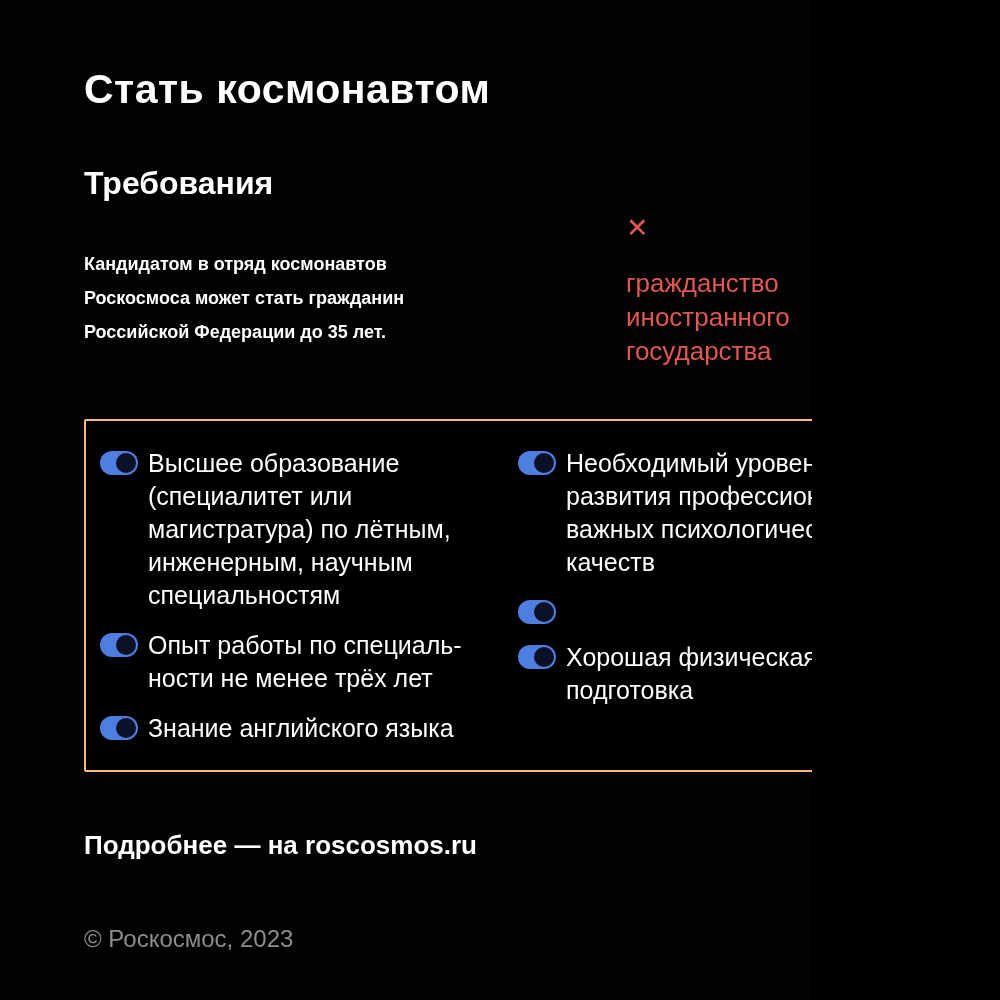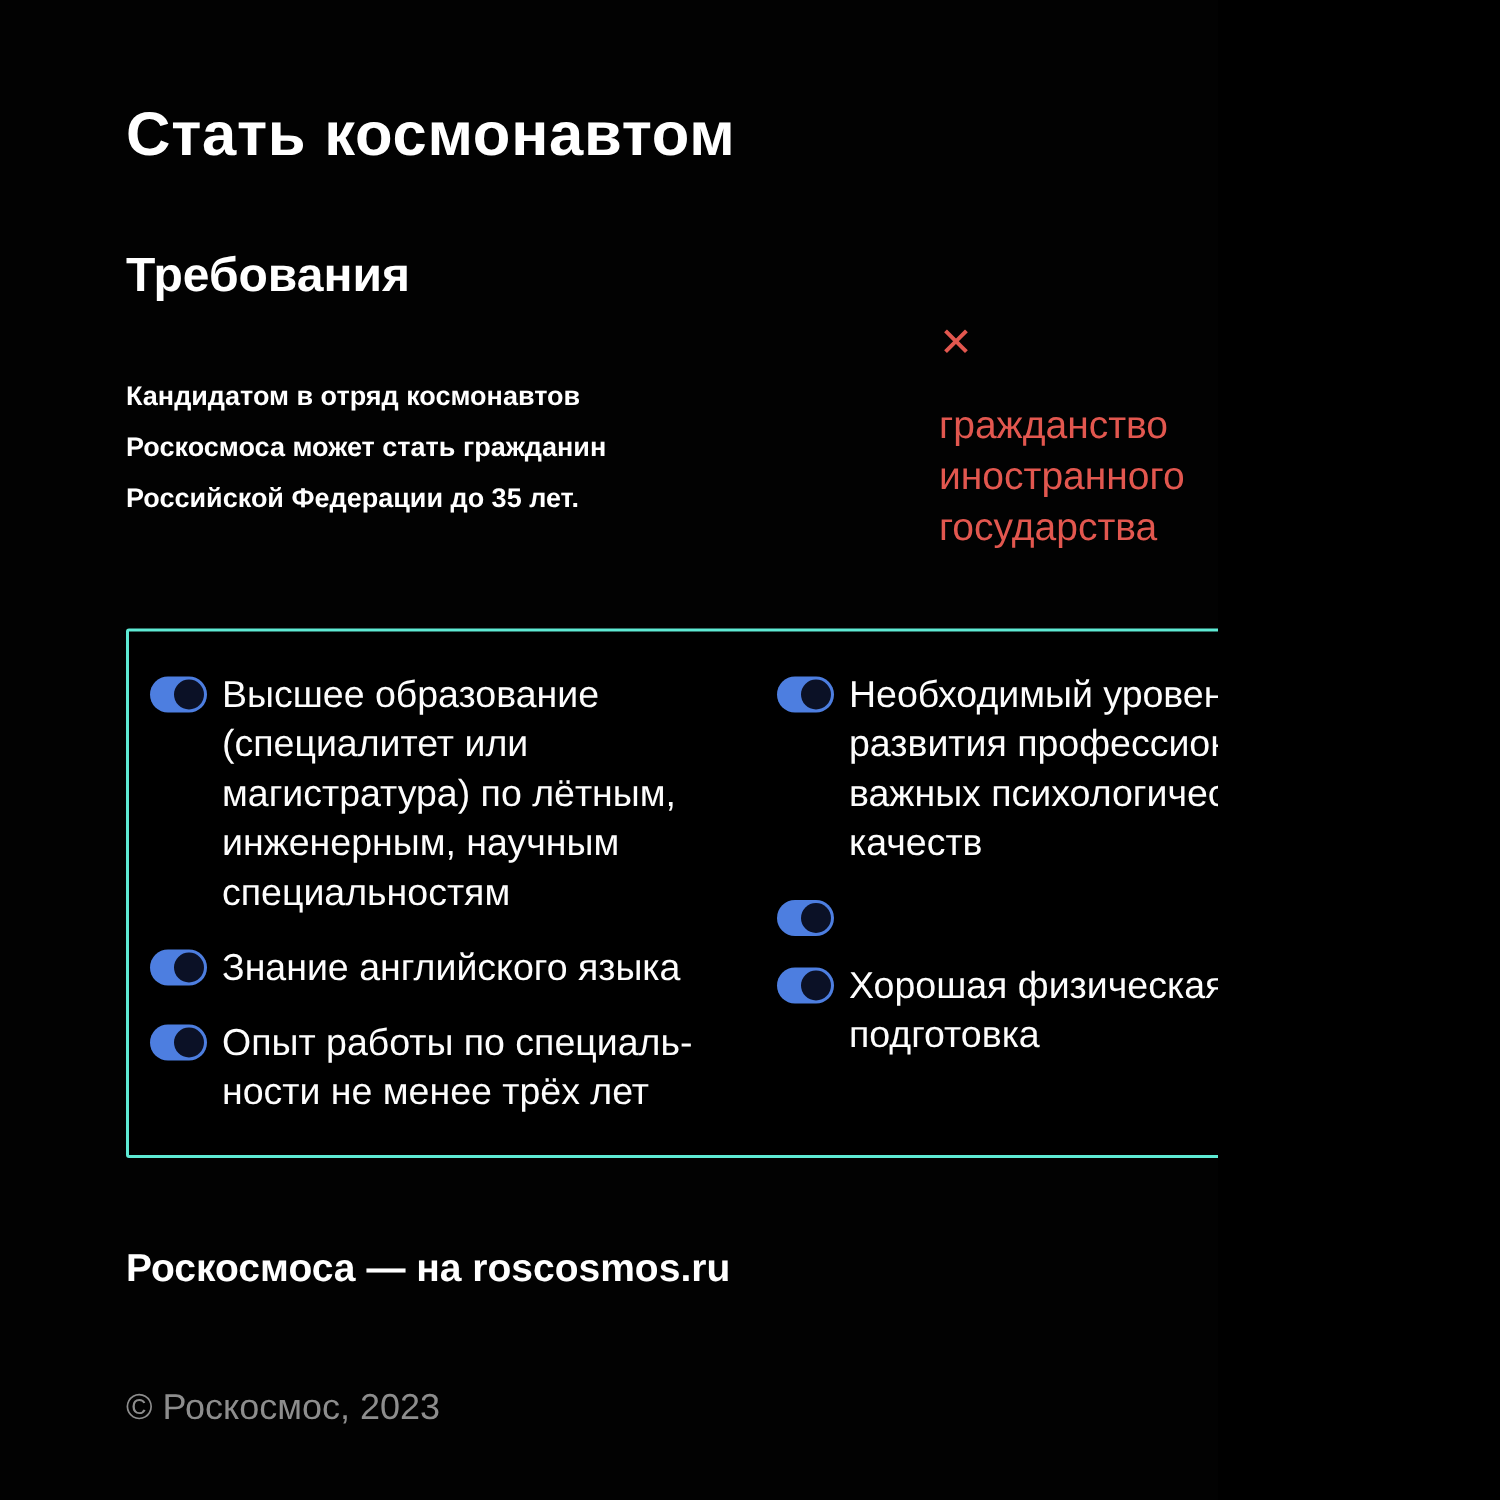--- a/index.html
+++ b/index.html
@@ -59,21 +59,21 @@
     display: block;
     margin-top: 24px;
     font-size: 26px;
     line-height: 34px;
     white-space: pre-line;
   }
   .req-box {
     position: absolute;
     left: 84px; top: 419px;
     width: 833px; height: 353px;
-    border: 2px solid #5eead4;
+    border: 2px solid #fdba74;
     border-radius: 2px;
     background: #000;
   }
   .req-col {
     position: absolute;
     top: 26px;
   }
   .req-col.left { left: 14px; width: 400px; }
   .req-col.right { left: 432px; width: 390px; }
   .req-item {
@@ -163,28 +163,28 @@
         <span class="req-text">Высшее образование
 (специалитет или
 магистратура) по лётным,
 инженерным, научным
 специальностям</span>
       </div>
       <div class="req-item">
         <span class="toggle">
             <span class="knob"></span>
           </span>
-        <span class="req-text">Знание английского языка</span>
-      </div>
-      <div class="req-item">
-        <span class="toggle">
-            <span class="knob"></span>
-          </span>
         <span class="req-text">Опыт работы по специаль-
 ности не менее трёх лет</span>
+      </div>
+      <div class="req-item">
+        <span class="toggle">
+            <span class="knob"></span>
+          </span>
+        <span class="req-text">Знание английского языка</span>
       </div>
     </div>
 
     <div class="req-col right">
       <div class="req-item">
         <span class="toggle">
             <span class="knob"></span>
           </span>
         <span class="req-text">Необходимый уровень
 развития профессионально
@@ -200,16 +200,16 @@
         <span class="toggle">
             <span class="knob"></span>
           </span>
         <span class="req-text">Хорошая физическая
 подготовка</span>
       </div>
     </div>
 
   </div>
 
-  <div class="footer-more">Роскосмоса — на roscosmos.ru</div>
+  <div class="footer-more">Подробнее — на roscosmos.ru</div>
   <div class="footer-copyright">© Роскосмос, 2023</div>
 
 </div>
 
 </body></html>

